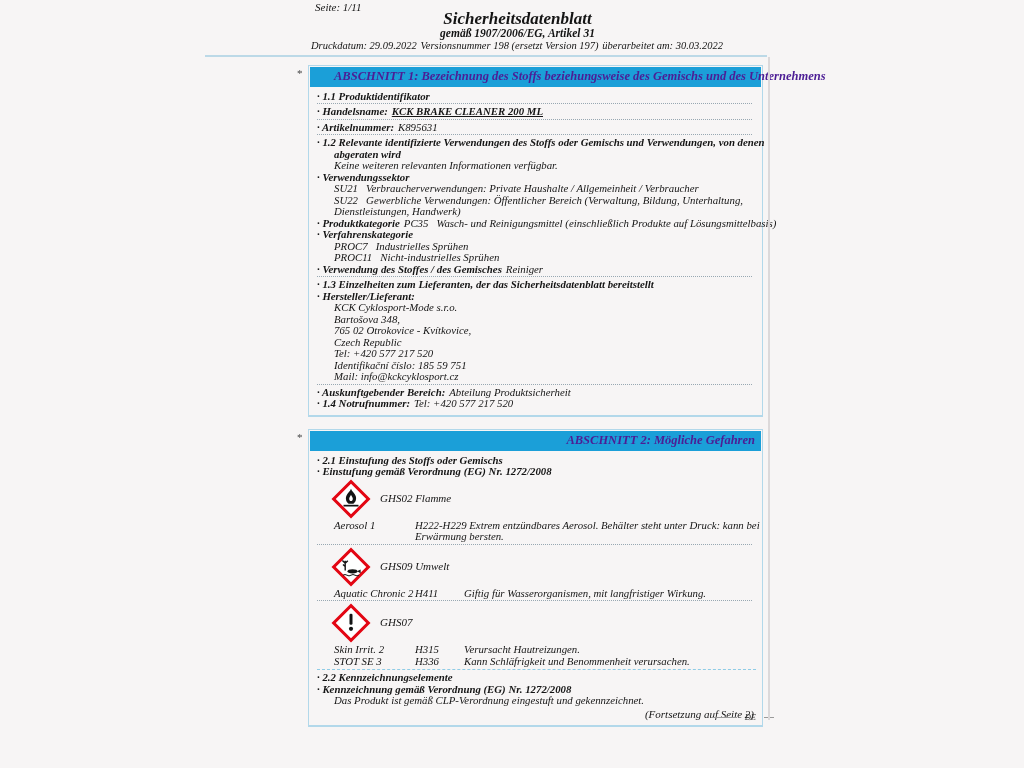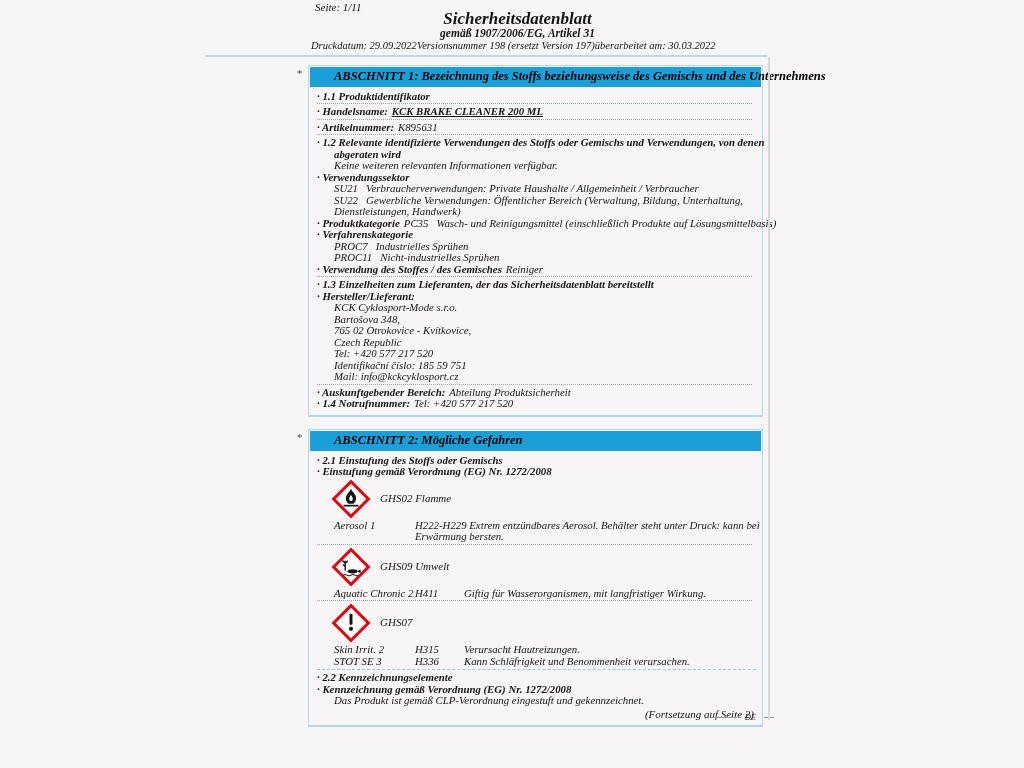--- a/index.html
+++ b/index.html
@@ -12,32 +12,33 @@
     overflow:hidden;
   }
   #screen { position:absolute; left:0; top:0; width:916px; height:768px; }
 
   [data-bind] { white-space:pre; }
   .wrap[data-bind] { white-space:pre-wrap; }
 
   .pageinfo { position:absolute; left:315px; top:1px; font-size:11px; }
   .doc-title { position:absolute; left:295px; top:9px; width:445px; text-align:center; font-size:17px; font-weight:bold; }
   .doc-subtitle { position:absolute; left:295px; top:27px; width:445px; text-align:center; font-size:11.5px; font-weight:bold;font-style:italic; }
-  .daterow { position:absolute; left:311px; top:40px; width:412px; display:flex; font-size:10.5px; }
+  .daterow { position:absolute; left:311px; top:40px; width:412px; display:flex; justify-content:space-between; font-size:10.5px; }
   .header-rule { position:absolute; left:205px; top:55px; width:562px; height:2px; background:#bcd9e7; }
 
   .star { position:absolute; left:297px; font-size:11px; font-style:normal; color:#444; }
   .star1 { top:67px; } .star2 { top:431px; }
 
   .secbox { position:absolute; left:308px; width:455px; border:1px solid #b2d8ea; border-bottom-width:2px; }
   .sec1 { top:65px; } .sec2 { top:429px; }
   .secbar {
-    margin:1px; background:#1b9fd8; color:#000000;
+    margin:1px; background:#1b9fd8; color:#4c1d95;
     font-weight:bold; font-size:12.5px; line-height:14.5px;
     padding:2px 6px 3px 24px;
+    text-align:right;
   }
   .seccontent { padding:3px 6px 5px 8px; font-size:10.8px; line-height:11.5px; }
 
   .ln { min-height:11.5px; }
   .b { font-weight:bold; }
   .u { text-decoration:underline; }
   .ind { padding-left:17px; }
   .v { margin-left:4px; }
   .mt2 { margin-top:2px; }
 

